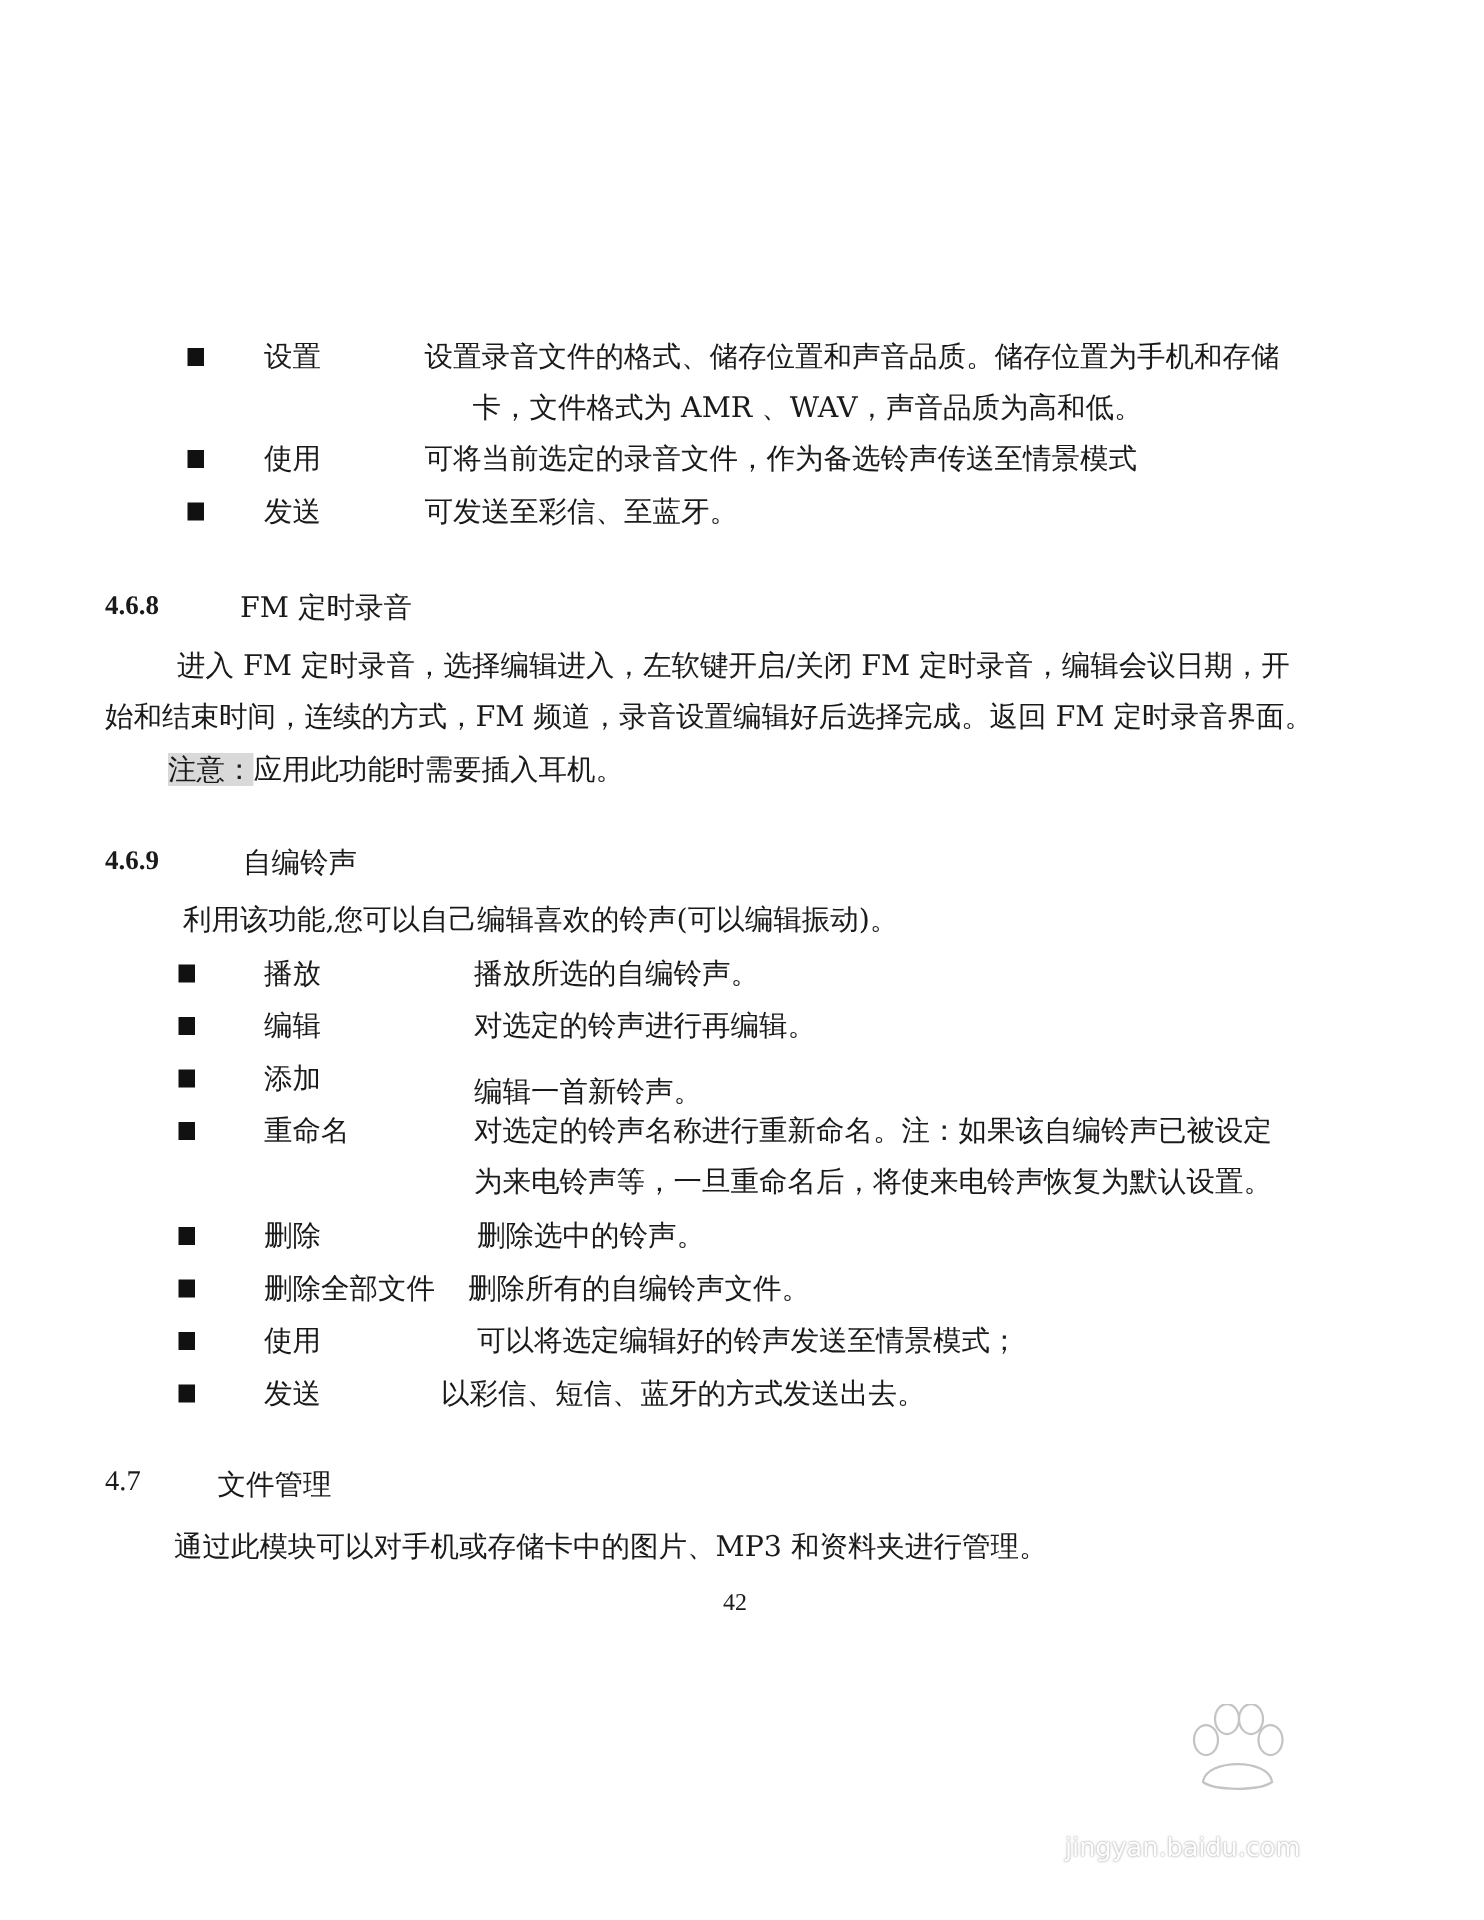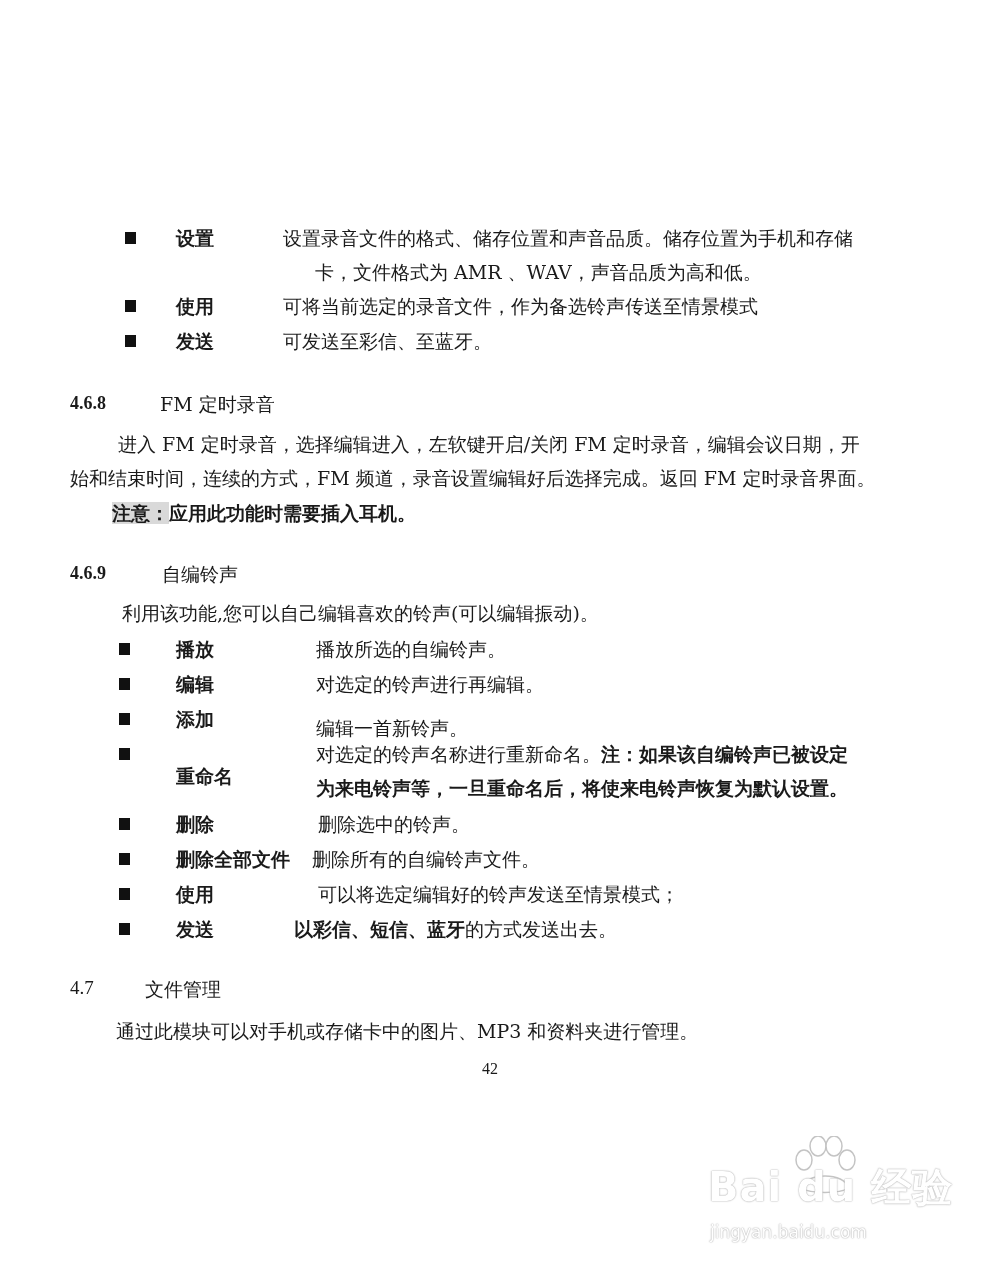--- a/index.html
+++ b/index.html
@@ -4,21 +4,21 @@
   <style>
     html, body { margin: 0; padding: 0; background: #ffffff; }
     body {
       width: 989px; height: 1280px; position: relative; overflow: hidden;
       font-family: "DejaVu Serif", "Liberation Serif", serif;
       color: #1a1a1a;
     }
     .abs { position: absolute; white-space: nowrap; }
     .txt { font-size: 19px; line-height: 24px; }
     .sans { font-family: "DejaVu Sans", "Liberation Sans", sans-serif; }
-    .bold { font-weight: bold; }
+    .bold { font-weight: normal; }
     .bullet {
       position: absolute; width: 11px; height: 12px; background: #111;
     }
     .heading-num { font-family: "Liberation Serif", serif; font-weight: bold; font-size: 18px; text-align: center; }
     .heading-num.plain { font-weight: normal; font-size: 19px; }
     .heading-title { font-size: 19px; }
     .highlight { background: #d9d9d9; }
     .watermark {
       position: absolute; left: 700px; top: 1130px; width: 260px; height: 120px;
       color: #ffffff;
@@ -76,21 +76,21 @@
 
   <span class="bullet" style="left:119px; top:678px;"></span>
   <span class="abs txt sans bold" style="left:176px; top:672px;">编辑</span>
   <span class="abs txt" style="left:316px; top:672px;">对选定的铃声进行再编辑。</span>
 
   <span class="bullet" style="left:119px; top:713px;"></span>
   <span class="abs txt sans bold" style="left:176px; top:707px;">添加</span>
   <span class="abs txt" style="left:316px; top:716px;">编辑一首新铃声。</span>
 
   <span class="bullet" style="left:119px; top:748px;"></span>
-  <span class="abs txt sans bold" style="left:176px; top:764px;">重命名</span>
+  <span class="abs txt sans bold" style="left:176px; top:742px;">重命名</span>
   <div class="abs txt" style="left:316px; top:742px;">
     <span>对选定的铃声名称进行重新命名。</span><span class="sans bold">注：如果该自编铃声已被设定</span>
   </div>
   <span class="abs txt sans bold" style="left:316px; top:776px;">为来电铃声等，一旦重命名后，将使来电铃声恢复为默认设置。</span>
 
   <span class="bullet" style="left:119px; top:818px;"></span>
   <span class="abs txt sans bold" style="left:176px; top:812px;">删除</span>
   <span class="abs txt" style="left:318px; top:812px;">删除选中的铃声。</span>
 
   <span class="bullet" style="left:119px; top:853px;"></span>
@@ -119,15 +119,14 @@
 <div class="watermark">
   <svg width="70" height="60" style="position:absolute; left:90px; top:6px;" viewBox="0 0 70 60">
     <g fill="#fff" stroke="#c4c4c4" stroke-width="1.5">
       <ellipse cx="14" cy="24" rx="8" ry="10"></ellipse>
       <ellipse cx="28" cy="10" rx="8" ry="10"></ellipse>
       <ellipse cx="44" cy="10" rx="8" ry="10"></ellipse>
       <ellipse cx="57" cy="24" rx="8" ry="10"></ellipse>
       <path d="M12 52 C 14 36, 56 36, 58 52 C 50 58, 20 58, 12 52 Z"></path>
     </g>
   </svg>
-  <span class="wm-logo">Bai du 经验</span>
   <span class="wm-url">jingyan.baidu.com</span>
 </div>
 
 </body></html>

